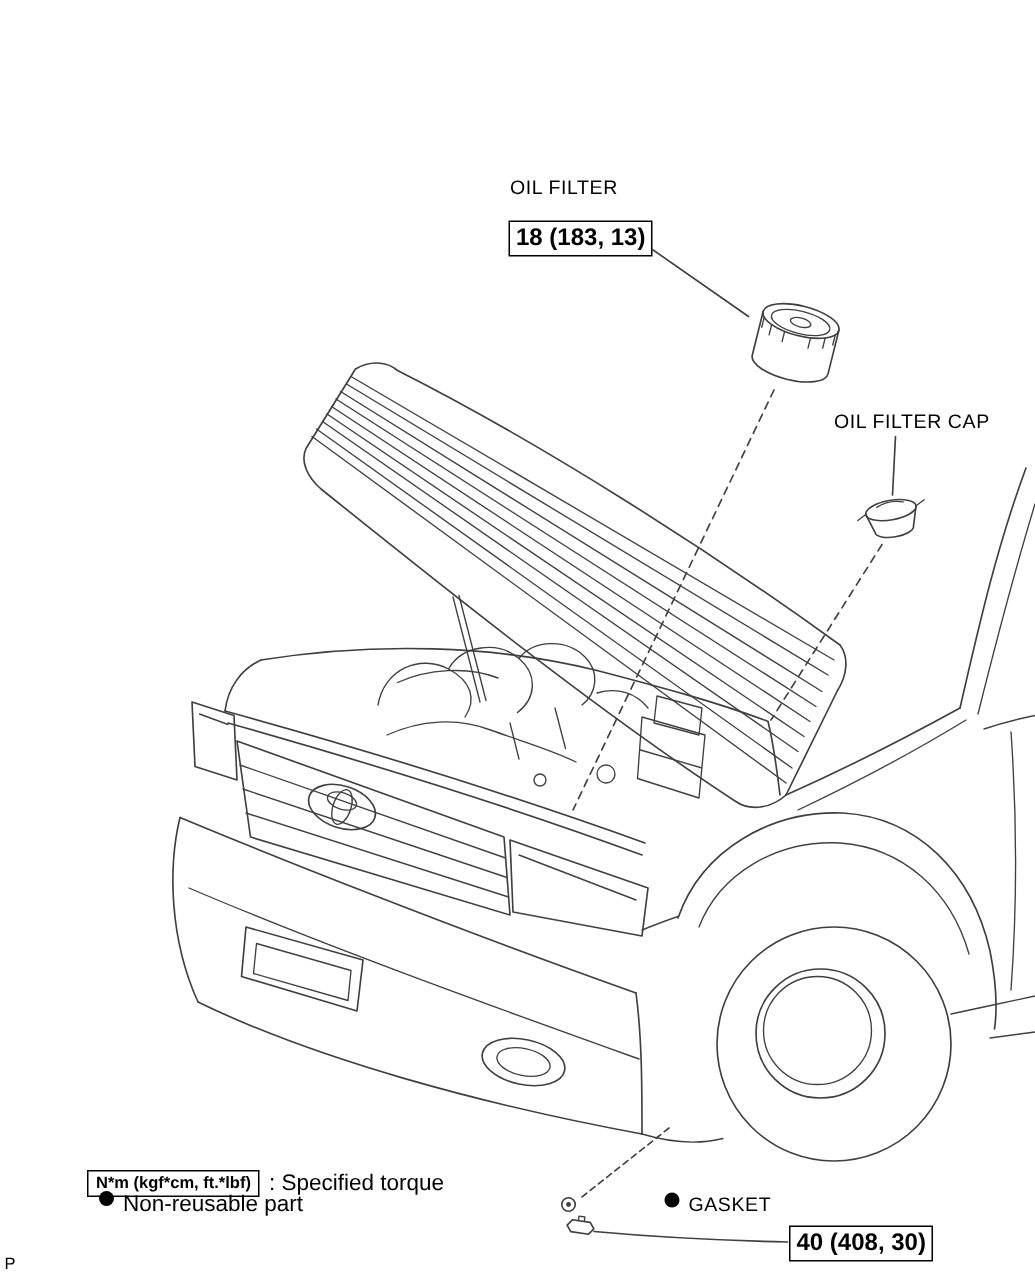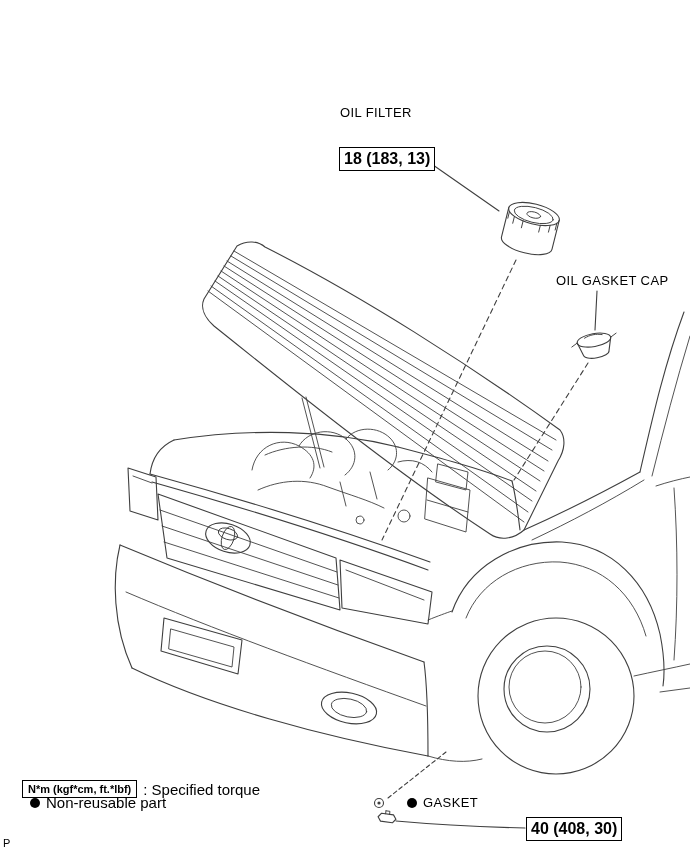--- a/index.html
+++ b/index.html
@@ -22,21 +22,21 @@
   #art .dot { fill:var(--line); stroke:none; }
   .label {
     position:absolute; font-size:13px; letter-spacing:0.4px;
     white-space:nowrap; color:var(--text);
   }
   .torque-box {
     position:absolute; border:1.3px solid var(--text);
     font-size:16px; font-weight:bold; padding:2px 4px;
     background:var(--bg); white-space:nowrap; line-height:1.1;
   }
-  .row { position:absolute; display:flex; align-items:center; gap:6px; white-space:nowrap; }
+  .row { position:absolute; display:flex; align-items:flex-start; gap:6px; white-space:nowrap;margin-left:36px; }
   .bullet {
     display:inline-block; width:10px; height:10px; border-radius:50%;
     background:var(--text); flex:0 0 auto;
   }
   .legend-box {
     border:1.3px solid var(--text); font-size:11px; font-weight:bold;
     padding:2px 5px; line-height:1.1; background:var(--bg);
   }
   .caption { font-size:15px; }
   #page-marker { position:absolute; left:3px; top:837px; font-size:11px; }
@@ -155,24 +155,24 @@
       <path d="M396,821 C440,825 482,827 525,828"></path>
     </g>
 
     <g>
       <path class="dash" d="M516,260 L382,540"></path>
       <path class="dash" d="M588,363 L514,480"></path>
       <path class="dash2" d="M446,752 L388,798"></path>
     </g>
   </svg>
 
-  <div class="label" style="left:340px; top:105px;">OIL FILTER</div>
+  <div class="label" style="left:340px; top:117px;">OIL FILTER</div>
   <div class="torque-box" style="left:339px; top:147px;">18 (183, 13)</div>
 
-  <div class="label" style="left:556px; top:273px;">OIL GASKET CAP</div>
+  <div class="label" style="left:556px; top:273px;">OIL FILTER CAP</div>
 
   <div class="row" style="left:407px; top:795px;">
     <span class="bullet"></span>
     <span class="label" style="position:static;">GASKET</span>
   </div>
 
   <div class="torque-box" style="left:526px; top:817px;">40 (408, 30)</div>
 
   <div class="row" style="left:22px; top:780px;">
     <span class="legend-box">N*m (kgf*cm, ft.*lbf)</span>

